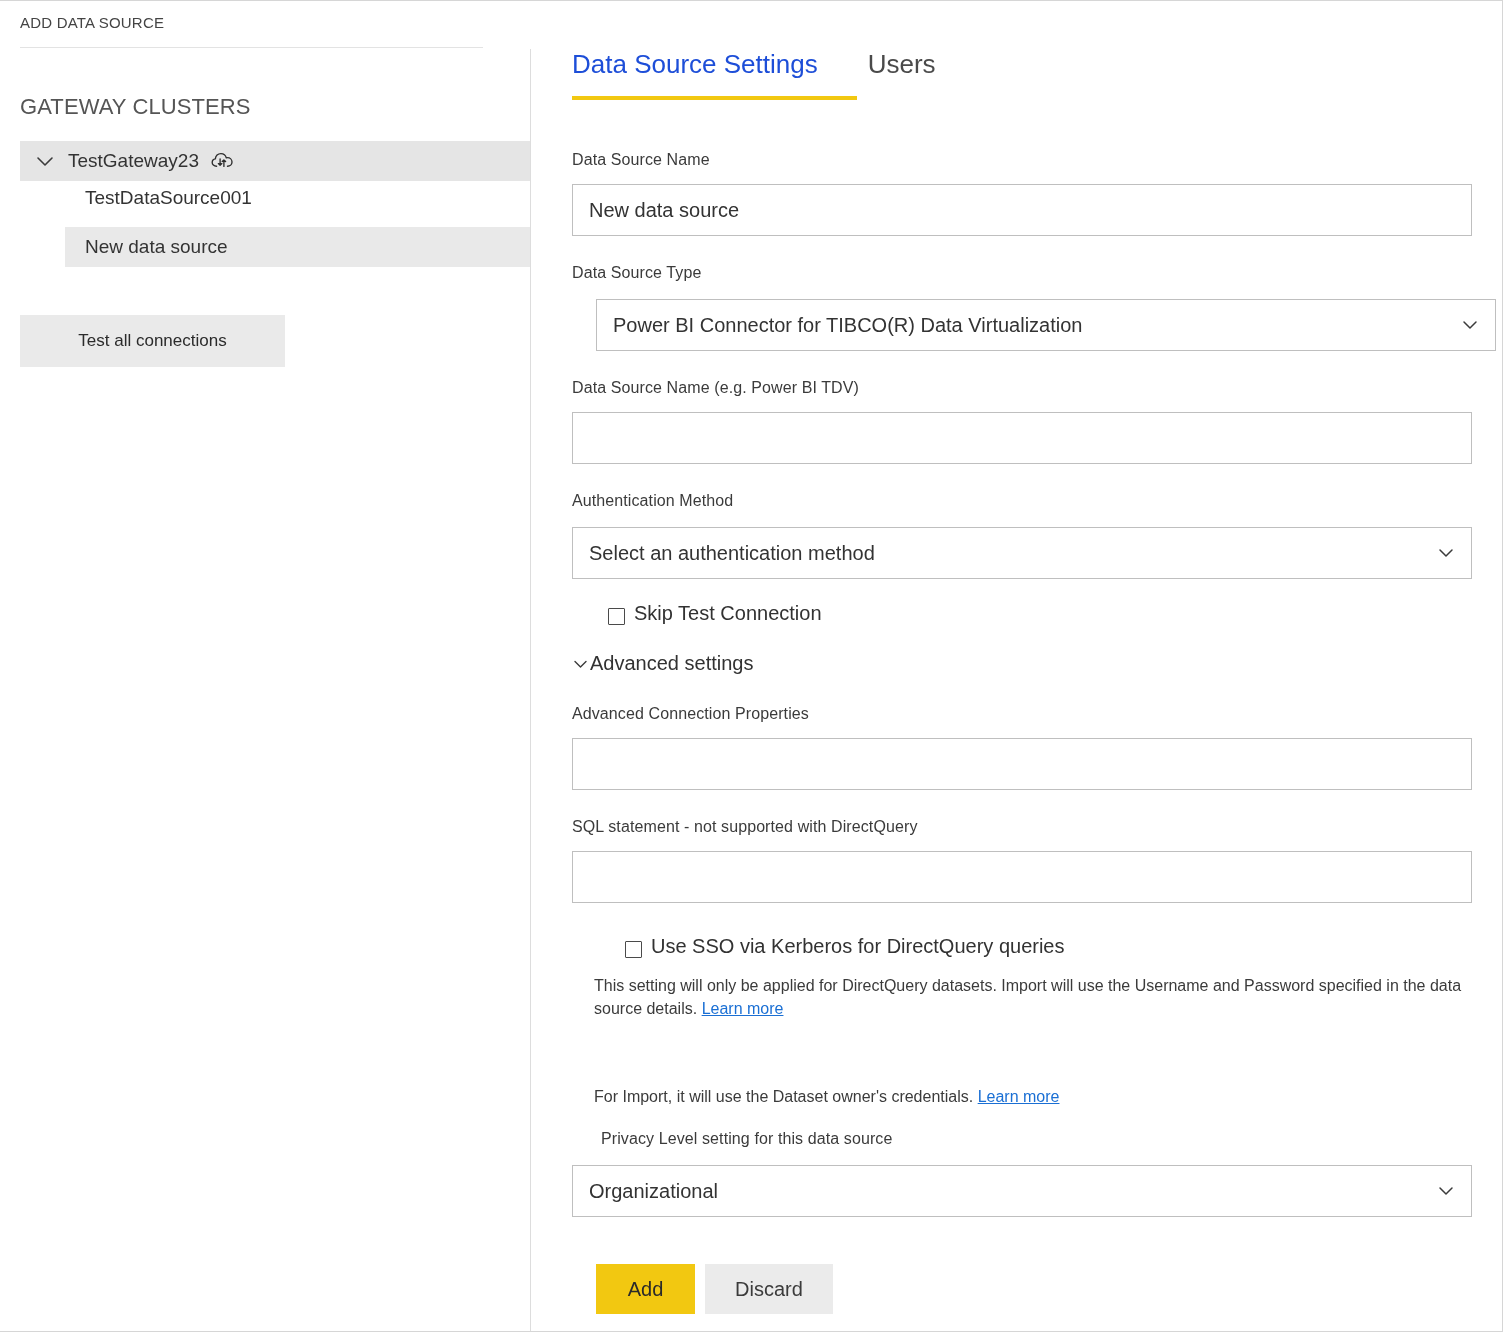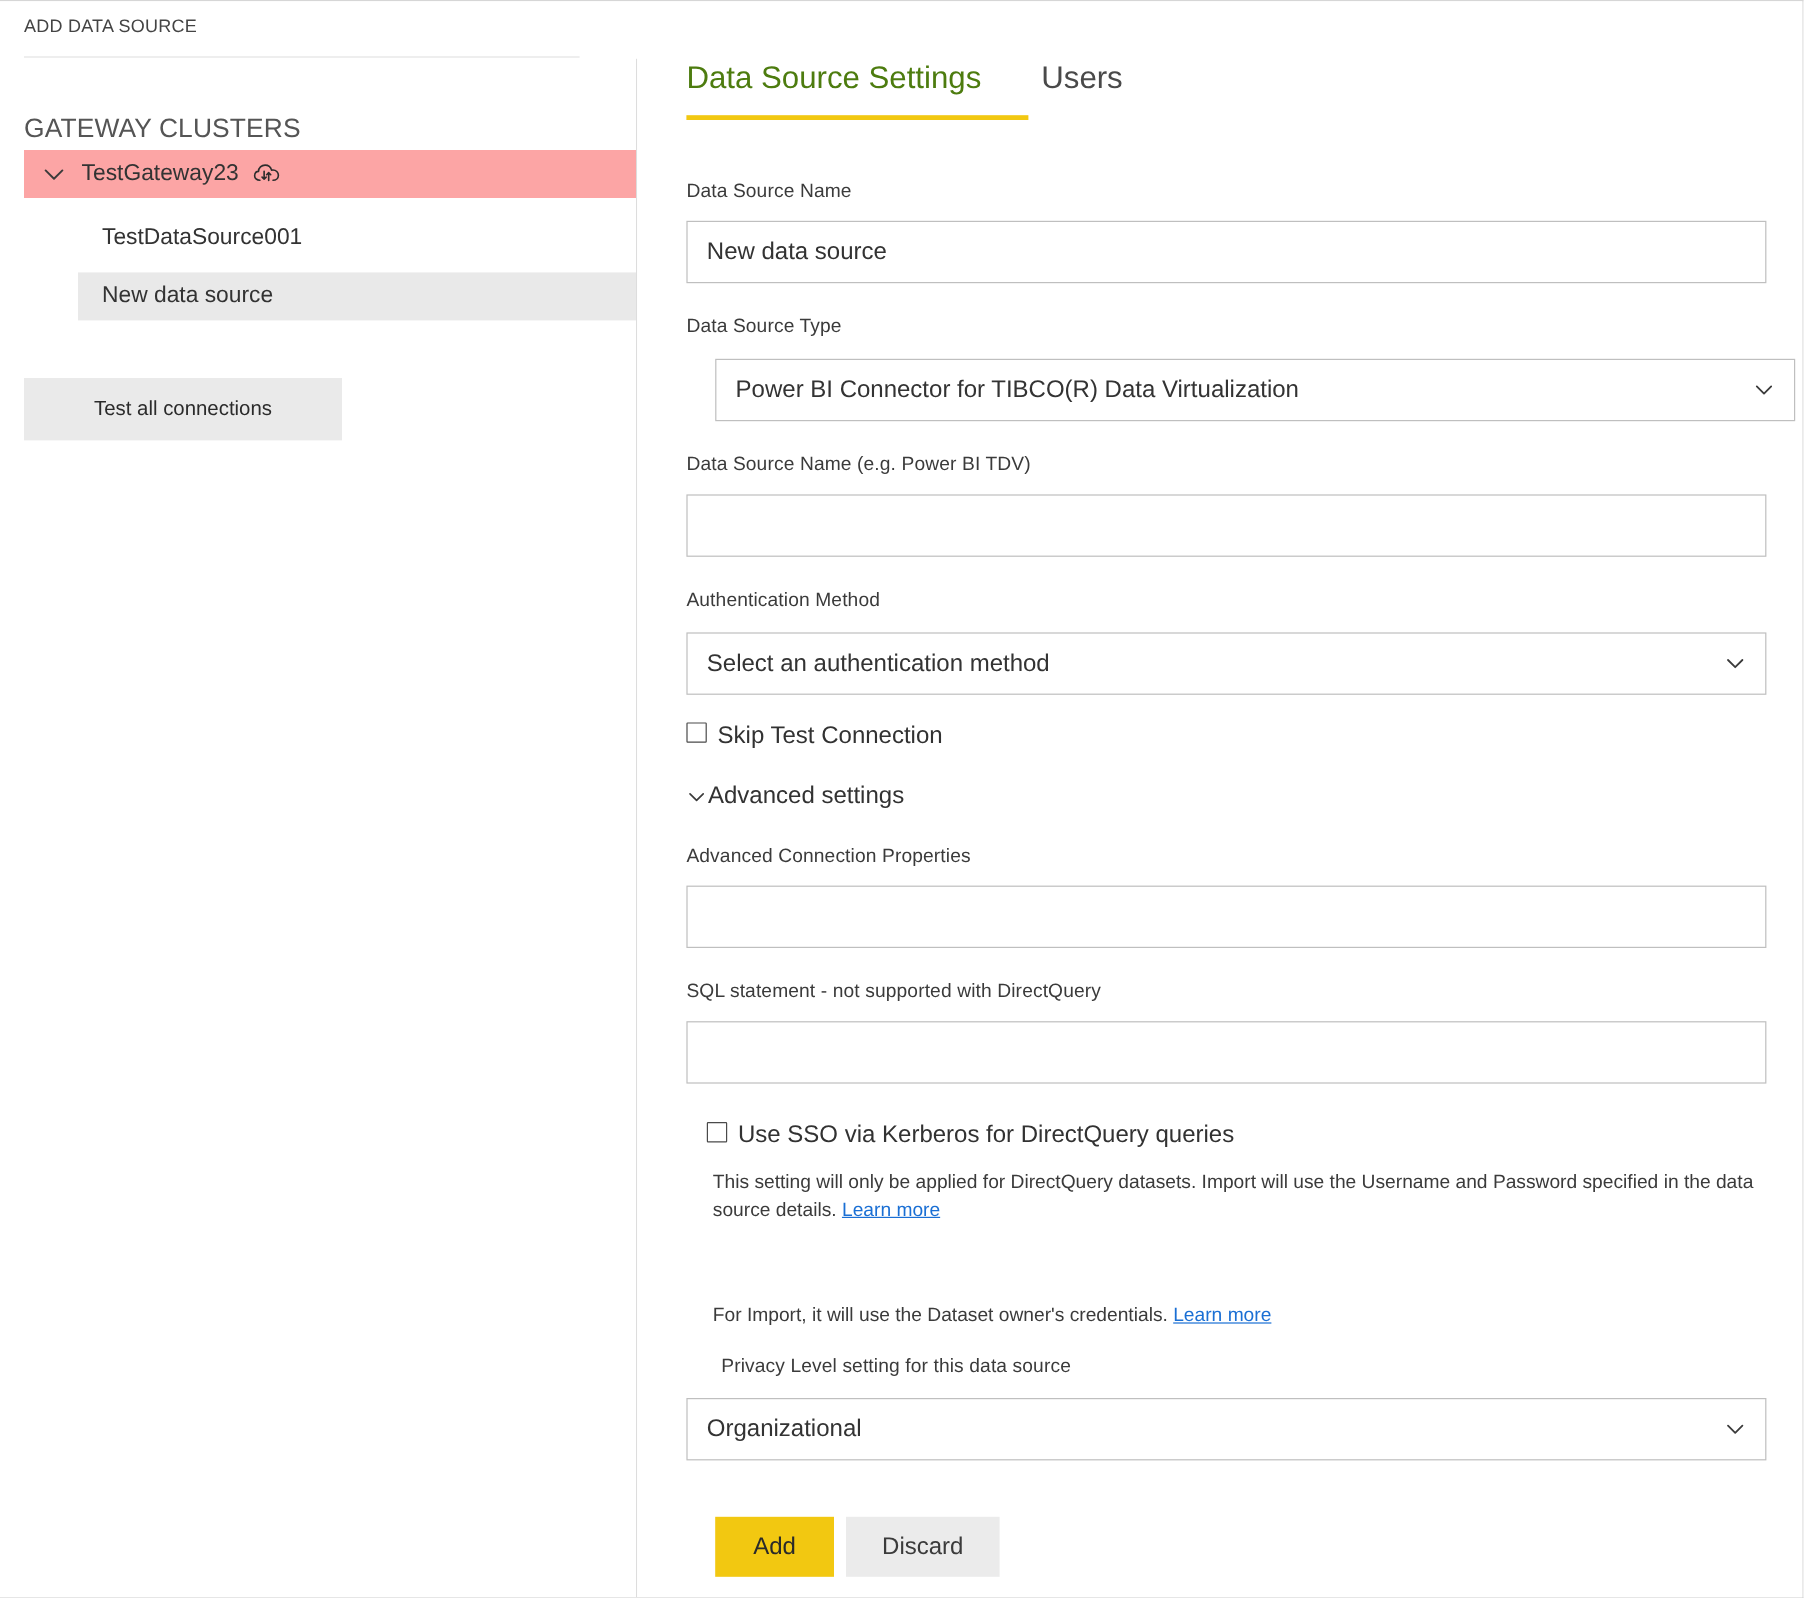--- a/index.html
+++ b/index.html
@@ -75,23 +75,23 @@
     display: flex;
     align-items: center;
     height: 40px;
     font-size: 19px;
     font-weight: 400;
     color: #333333;
     cursor: pointer;
   }
   #gateway-row {
     left: 20px;
-    top: 124px;
+    top: 140px;
     width: 510px;
-    background: #fca5a5;
+    background: #e5e5e5;
     padding-left: 14px;
   }
   .chevron {
     display: inline-block;
     width: 22px;
     height: 22px;
     flex: none;
     margin-right: 12px;
   }
   .chevron svg { display: block; }
@@ -154,21 +154,21 @@
     align-items: flex-start;
   }
   .tab {
     font-size: 26px;
     font-weight: 400;
     color: #4a4a4a;
     cursor: pointer;
     padding-bottom: 12px;
     white-space: nowrap;
   }
-  .tab.active { color: #4d7c0f; }
+  .tab.active { color: #1d4ed8; }
   .tab-underline {
     position: absolute;
     left: 41px;
     top: 95px;
     width: 285px;
     height: 4px;
     background: #f2c811;
   }
   #tab-users { margin-left: 50px; }
 
@@ -219,22 +219,23 @@
     width: 18px;
     height: 18px;
     flex: none;
     margin-left: 10px;
   }
   .dd-arrow svg { display: block; }
 
   .cb-row {
     position: absolute;
     display: flex;
-    align-items: flex-start;
-    cursor: pointer;
+    align-items: flex-end;
+    cursor: pointer;
+    margin-left: 36px;
   }
   .cb-box {
     width: 17px;
     height: 17px;
     border: 1.6px solid #4a4a4a;
     background: #ffffff;
     flex: none;
     border-radius: 1px;
   }
   .cb-label {

